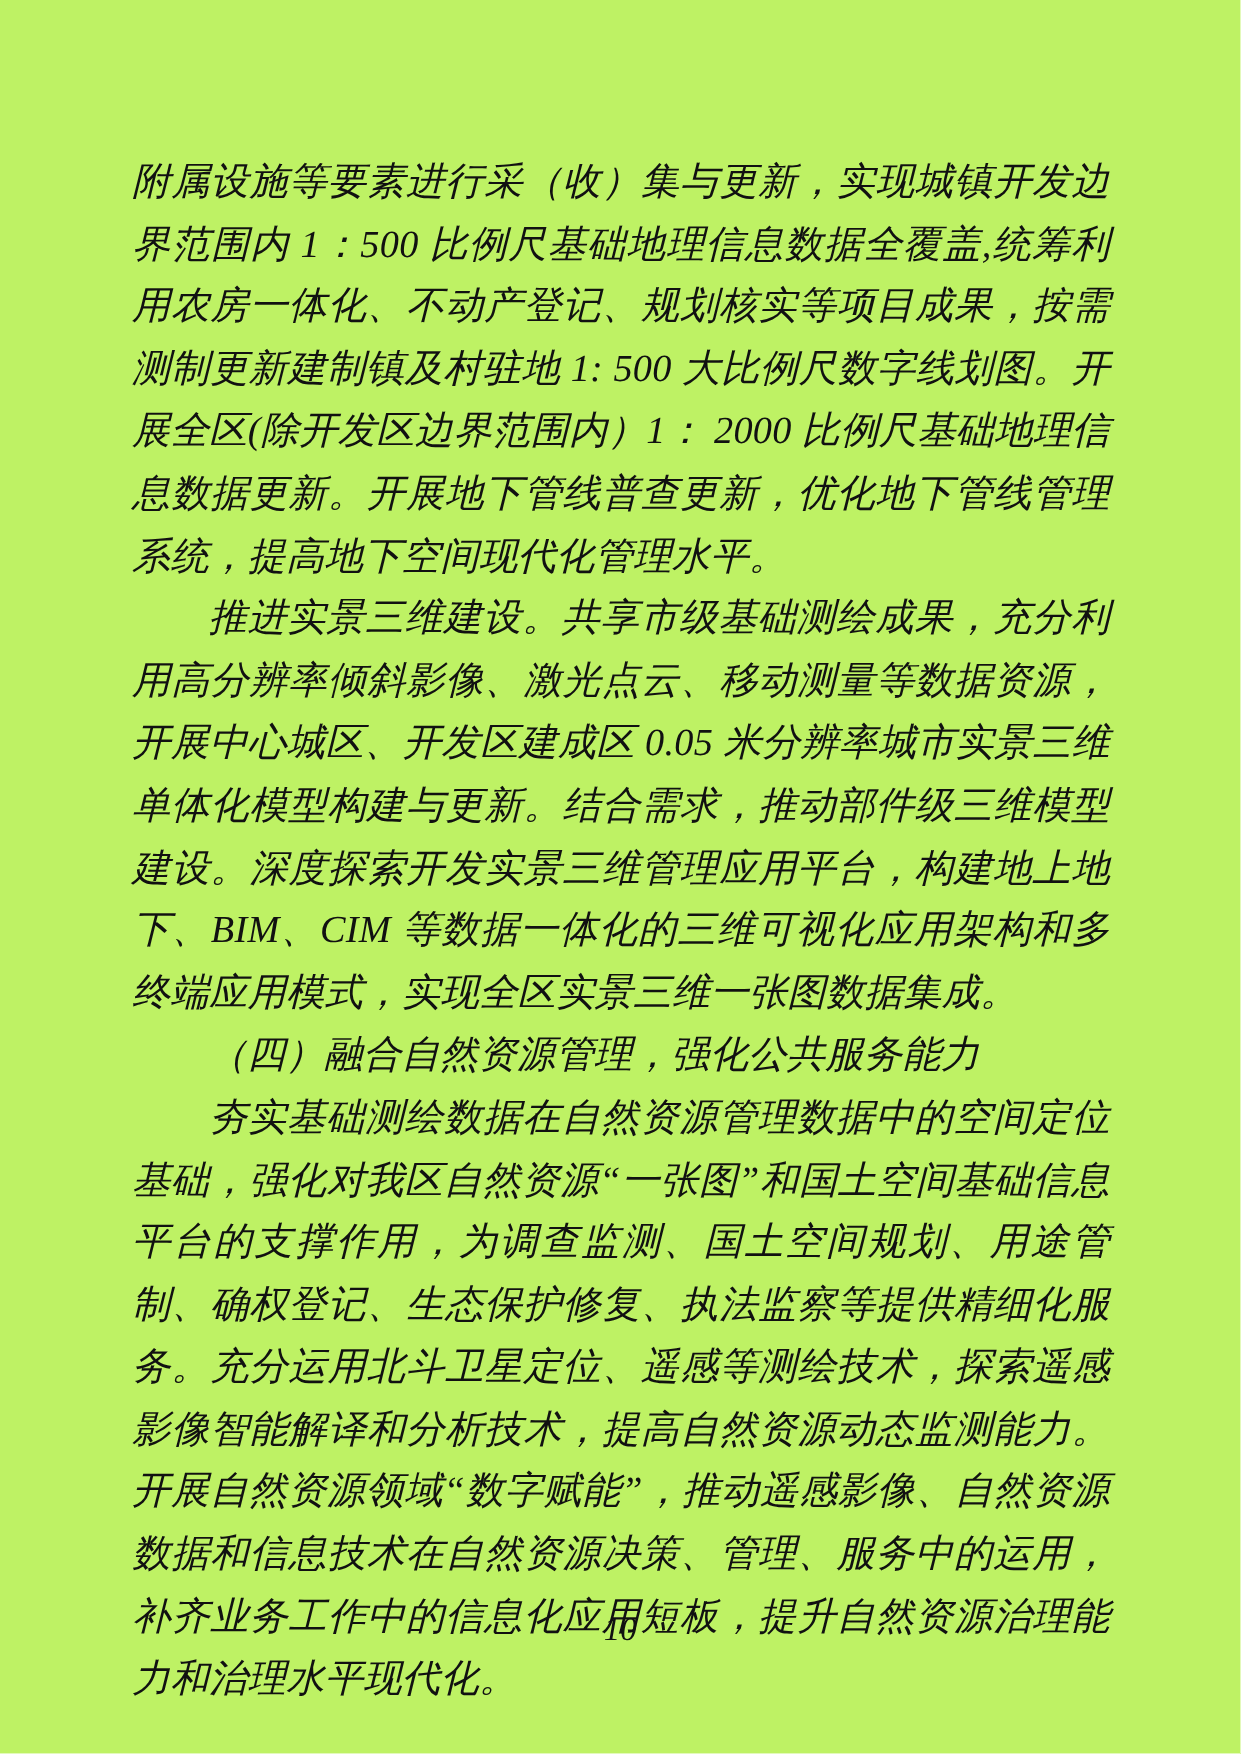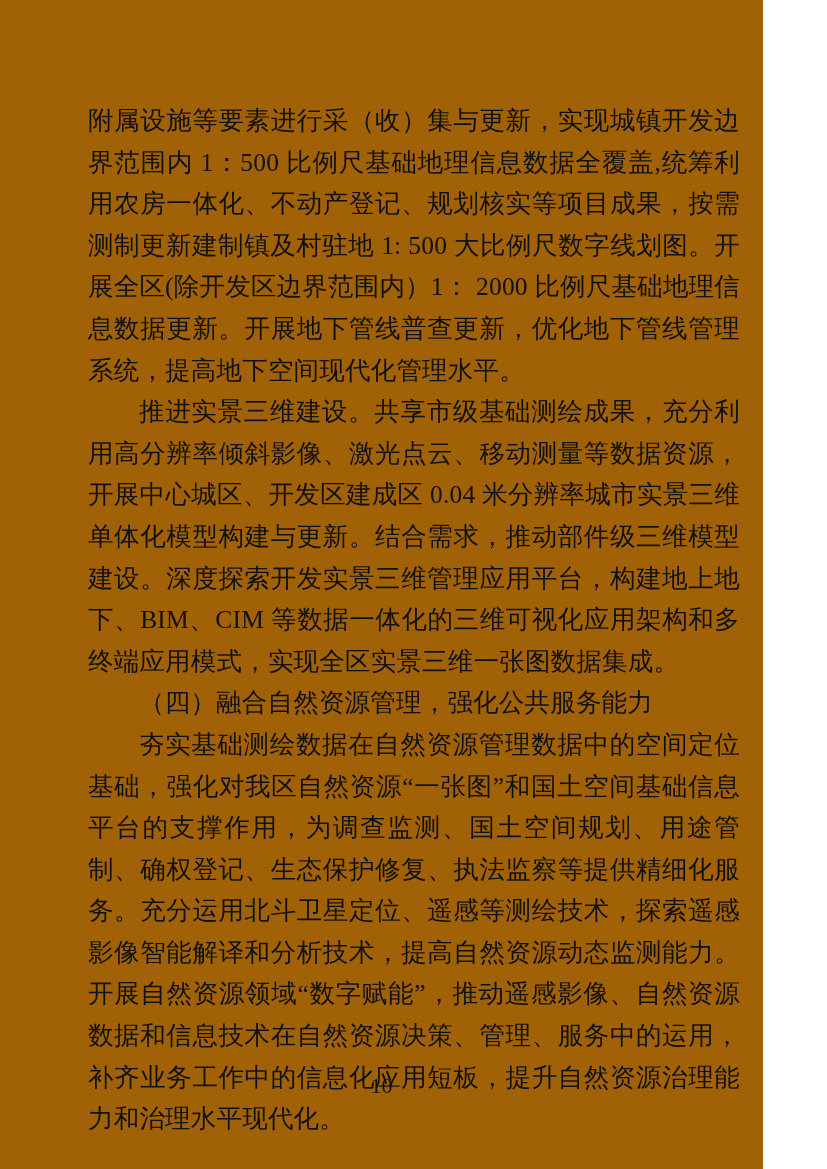--- a/index.html
+++ b/index.html
@@ -5,25 +5,26 @@
   html, body {
     margin: 0;
     padding: 0;
     background: #ffffff;
   }
   body {
     font-family: "Liberation Serif", "DejaVu Serif", serif;
   }
   .page {
     position: relative;
-    width: 763px;
+    width: 827px;
     height: 1169px;
-    background: #a16207;
+    background: #bef264;
     overflow: hidden;
     box-sizing: border-box;
+    font-style: italic;
   }
   .content {
     position: absolute;
     left: 88px;
     top: 100px;
     width: 652px;
   }
   .para {
     font-size: 25.5px;
     line-height: 41.6px;
@@ -60,21 +61,21 @@
 </style>
 </head>
 <body>
 
 <div class="page">
 
   <div class="content">
 
     <p class="para">附属设施等要素进行采（收）集与更新，实现城镇开发边界范围内 1：500 比例尺基础地理信息数据全覆盖,统筹利用农房一体化、不动产登记、规划核实等项目成果，按需测制更新建制镇及村驻地 1: 500 大比例尺数字线划图。开展全区(除开发区边界范围内）1： 2000 比例尺基础地理信息数据更新。开展地下管线普查更新，优化地下管线管理系统，提高地下空间现代化管理水平。</p>
 
-    <p class="para indent">推进实景三维建设。共享市级基础测绘成果，充分利用高分辨率倾斜影像、激光点云、移动测量等数据资源，开展中心城区、开发区建成区 0.04 米分辨率城市实景三维单体化模型构建与更新。结合需求，推动部件级三维模型建设。深度探索开发实景三维管理应用平台，构建地上地下、BIM、CIM 等数据一体化的三维可视化应用架构和多终端应用模式，实现全区实景三维一张图数据集成。</p>
+    <p class="para indent">推进实景三维建设。共享市级基础测绘成果，充分利用高分辨率倾斜影像、激光点云、移动测量等数据资源，开展中心城区、开发区建成区 0.05 米分辨率城市实景三维单体化模型构建与更新。结合需求，推动部件级三维模型建设。深度探索开发实景三维管理应用平台，构建地上地下、BIM、CIM 等数据一体化的三维可视化应用架构和多终端应用模式，实现全区实景三维一张图数据集成。</p>
 
     <p class="heading">（四）融合自然资源管理，强化公共服务能力</p>
 
     <p class="para indent">夯实基础测绘数据在自然资源管理数据中的空间定位基础，强化对我区自然资源“一张图”和国土空间基础信息平台的支撑作用，为调查监测、国土空间规划、用途管制、确权登记、生态保护修复、执法监察等提供精细化服务。充分运用北斗卫星定位、遥感等测绘技术，探索遥感影像智能解译和分析技术，提高自然资源动态监测能力。开展自然资源领域“数字赋能”，推动遥感影像、自然资源数据和信息技术在自然资源决策、管理、服务中的运用，补齐业务工作中的信息化应用短板，提升自然资源治理能力和治理水平现代化。</p>
 
   </div>
 
   <div class="page-number">10</div>
 
 </div>

